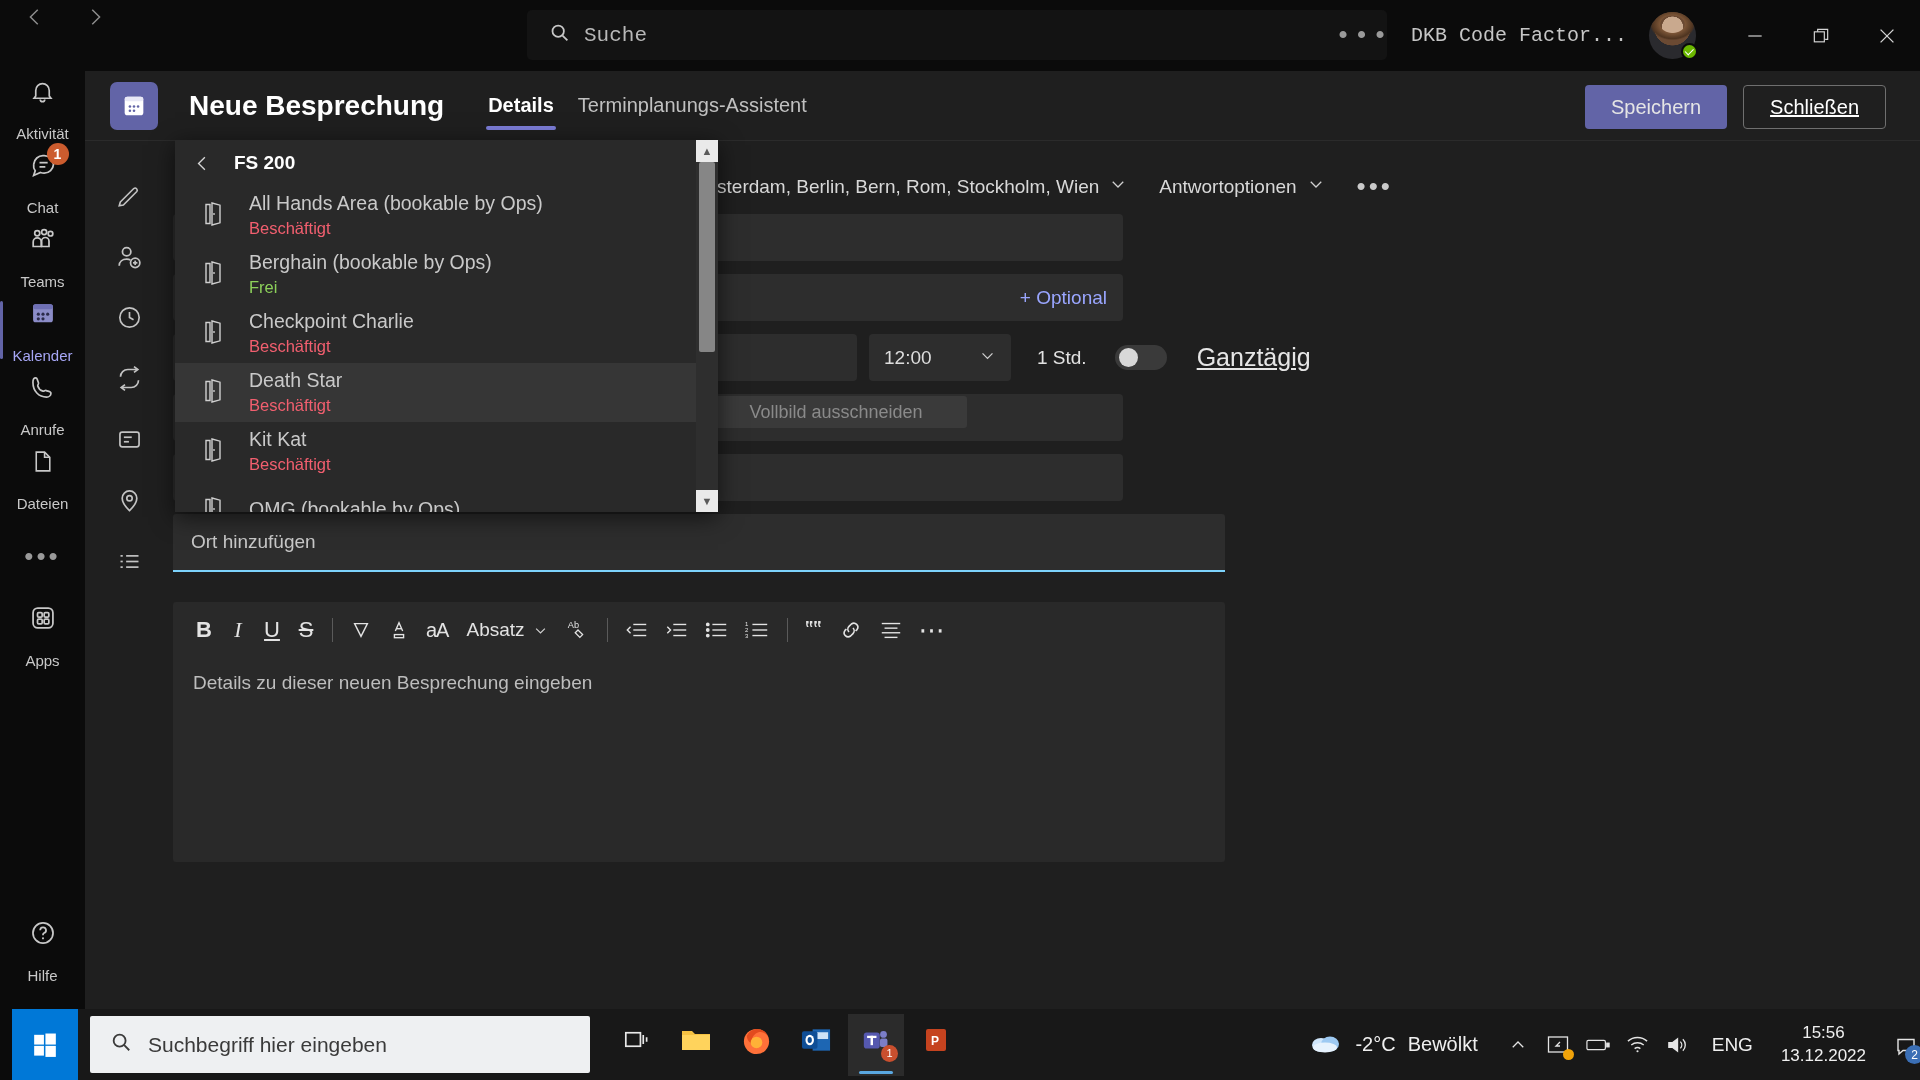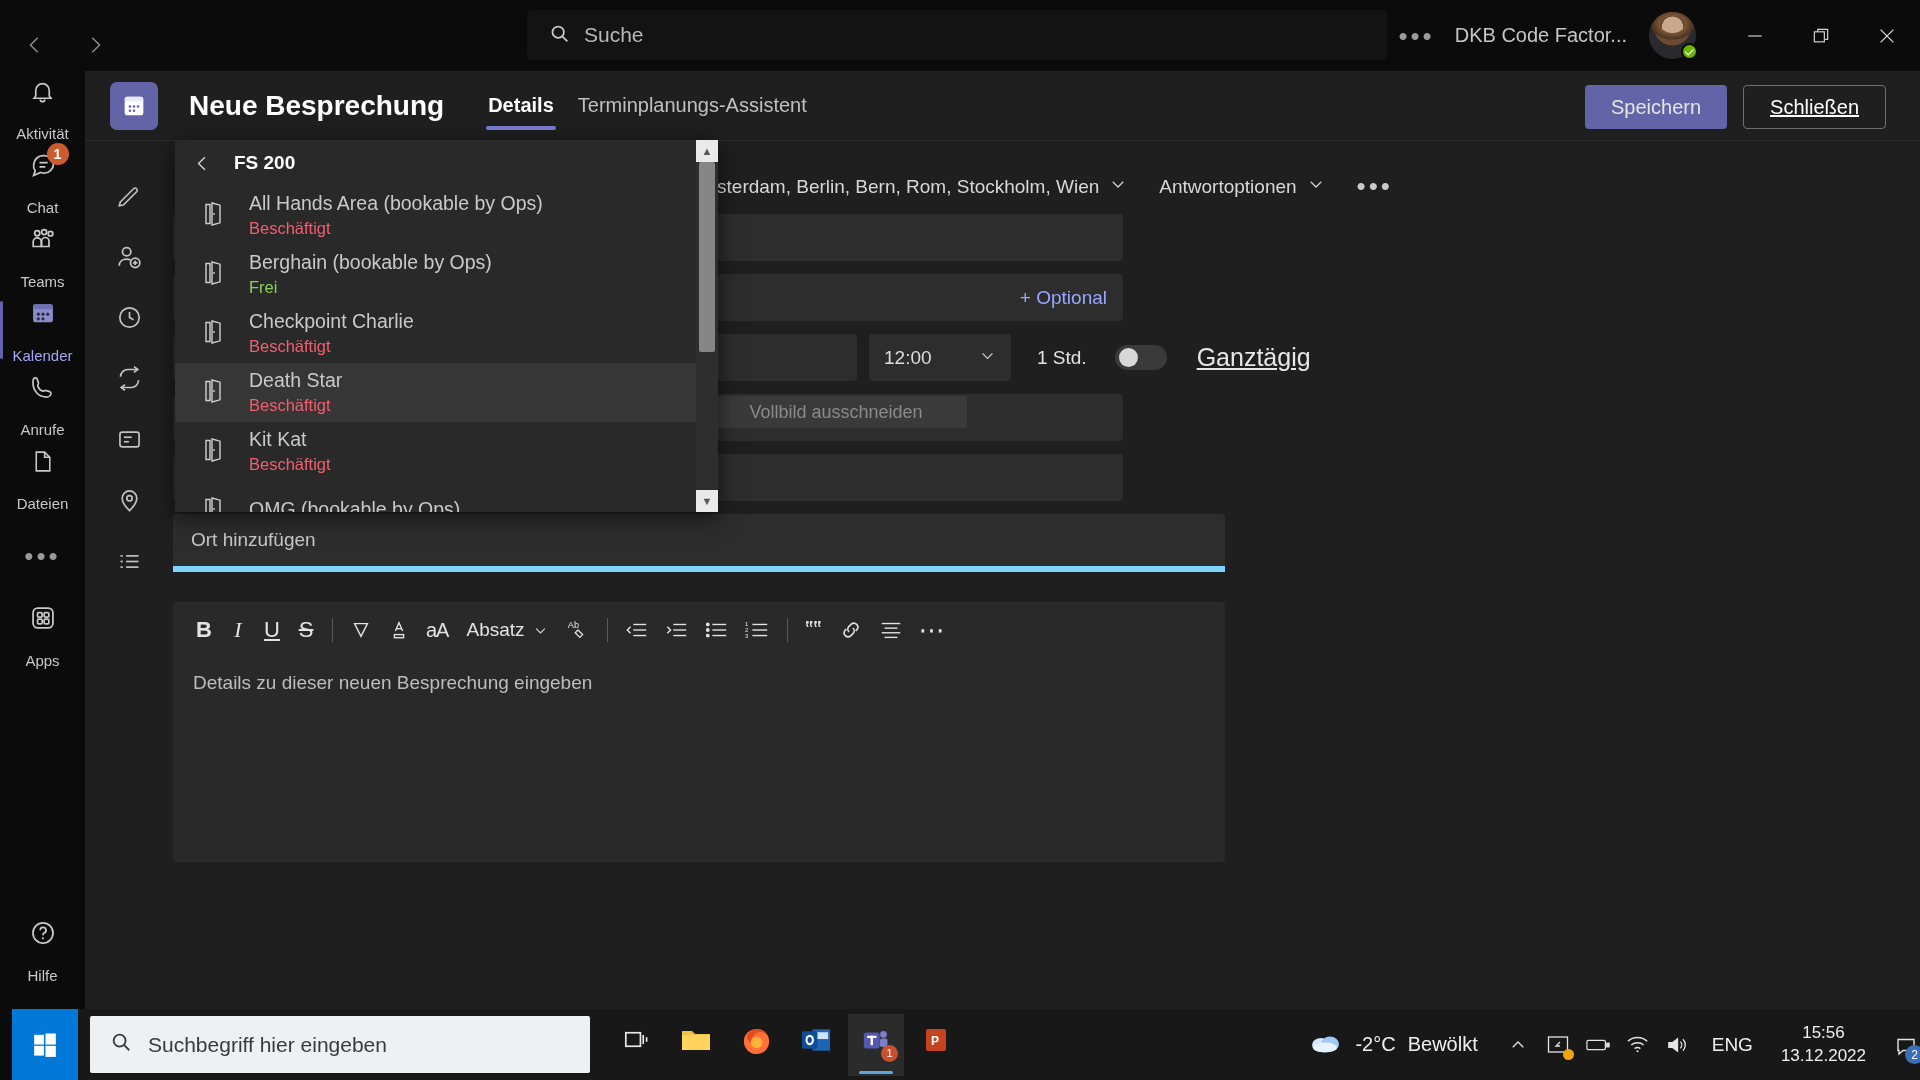--- a/index.html
+++ b/index.html
@@ -7,21 +7,21 @@
     width: 1920px; height: 1080px;
     background: #0b0b0b;
     font-family: "Liberation Sans", sans-serif;
     overflow: hidden;
   }
 
   
   .titlebar {
     position: absolute; top: 0; left: 0; width: 1920px; height: 89px;
     background: #0b0b0b;
-    display: flex; align-items: center;
+    display: flex; align-items: flex-start; font-family: Liberation Mono, monospace;
   }
   .navbtns { display: flex; gap: 26px; margin-left: 18px; }
   .navchev {
     width: 34px; height: 34px; display: flex; align-items: center; justify-content: center;
     color: #8d8d8d; cursor: pointer;
   }
   .navchev svg { display:block; }
 
   .searchwrap {
     position: absolute; left: 527px; top: 10px; width: 860px; height: 50px;
@@ -153,21 +153,21 @@
   .optional { color: #9aa6ff; font-size: 19px; cursor: pointer; }
   .dur { color: #e2e2e2; font-size: 19px; margin-left: 14px; white-space: nowrap;}
   .switch {
     width: 52px; height: 25px; border-radius: 13px; background: #3a3a3a; margin-left: 16px;
     display: flex; align-items: center; cursor: pointer; position: relative;
   }
   .switch .knob { width: 19px; height: 19px; border-radius: 50%; background: #d8d8d8; margin-left: 4px; }
   .allday { color: #e6e6e6; font-size: 25px; margin-left: 18px; text-decoration: underline; }
 
   .locfield {
-    height: 58px; background: #2d2d2d; border-bottom: 6px solid #7dd3fc; border-radius: 3px 3px 0 0;
+    height: 58px; background: #2d2d2d; border-bottom: 2px solid #7dd3fc; border-radius: 3px 3px 0 0;
     display: flex; align-items: center; padding: 0 18px; color: #c7c7c7; font-size: 19px;
     width: 1052px; cursor: text;
   }
 
   
   .editor {
     margin-top: 30px; width: 1052px; background: #292929; border-radius: 3px;
     height: 260px; position: relative;
   }
   .rt-toolbar {

